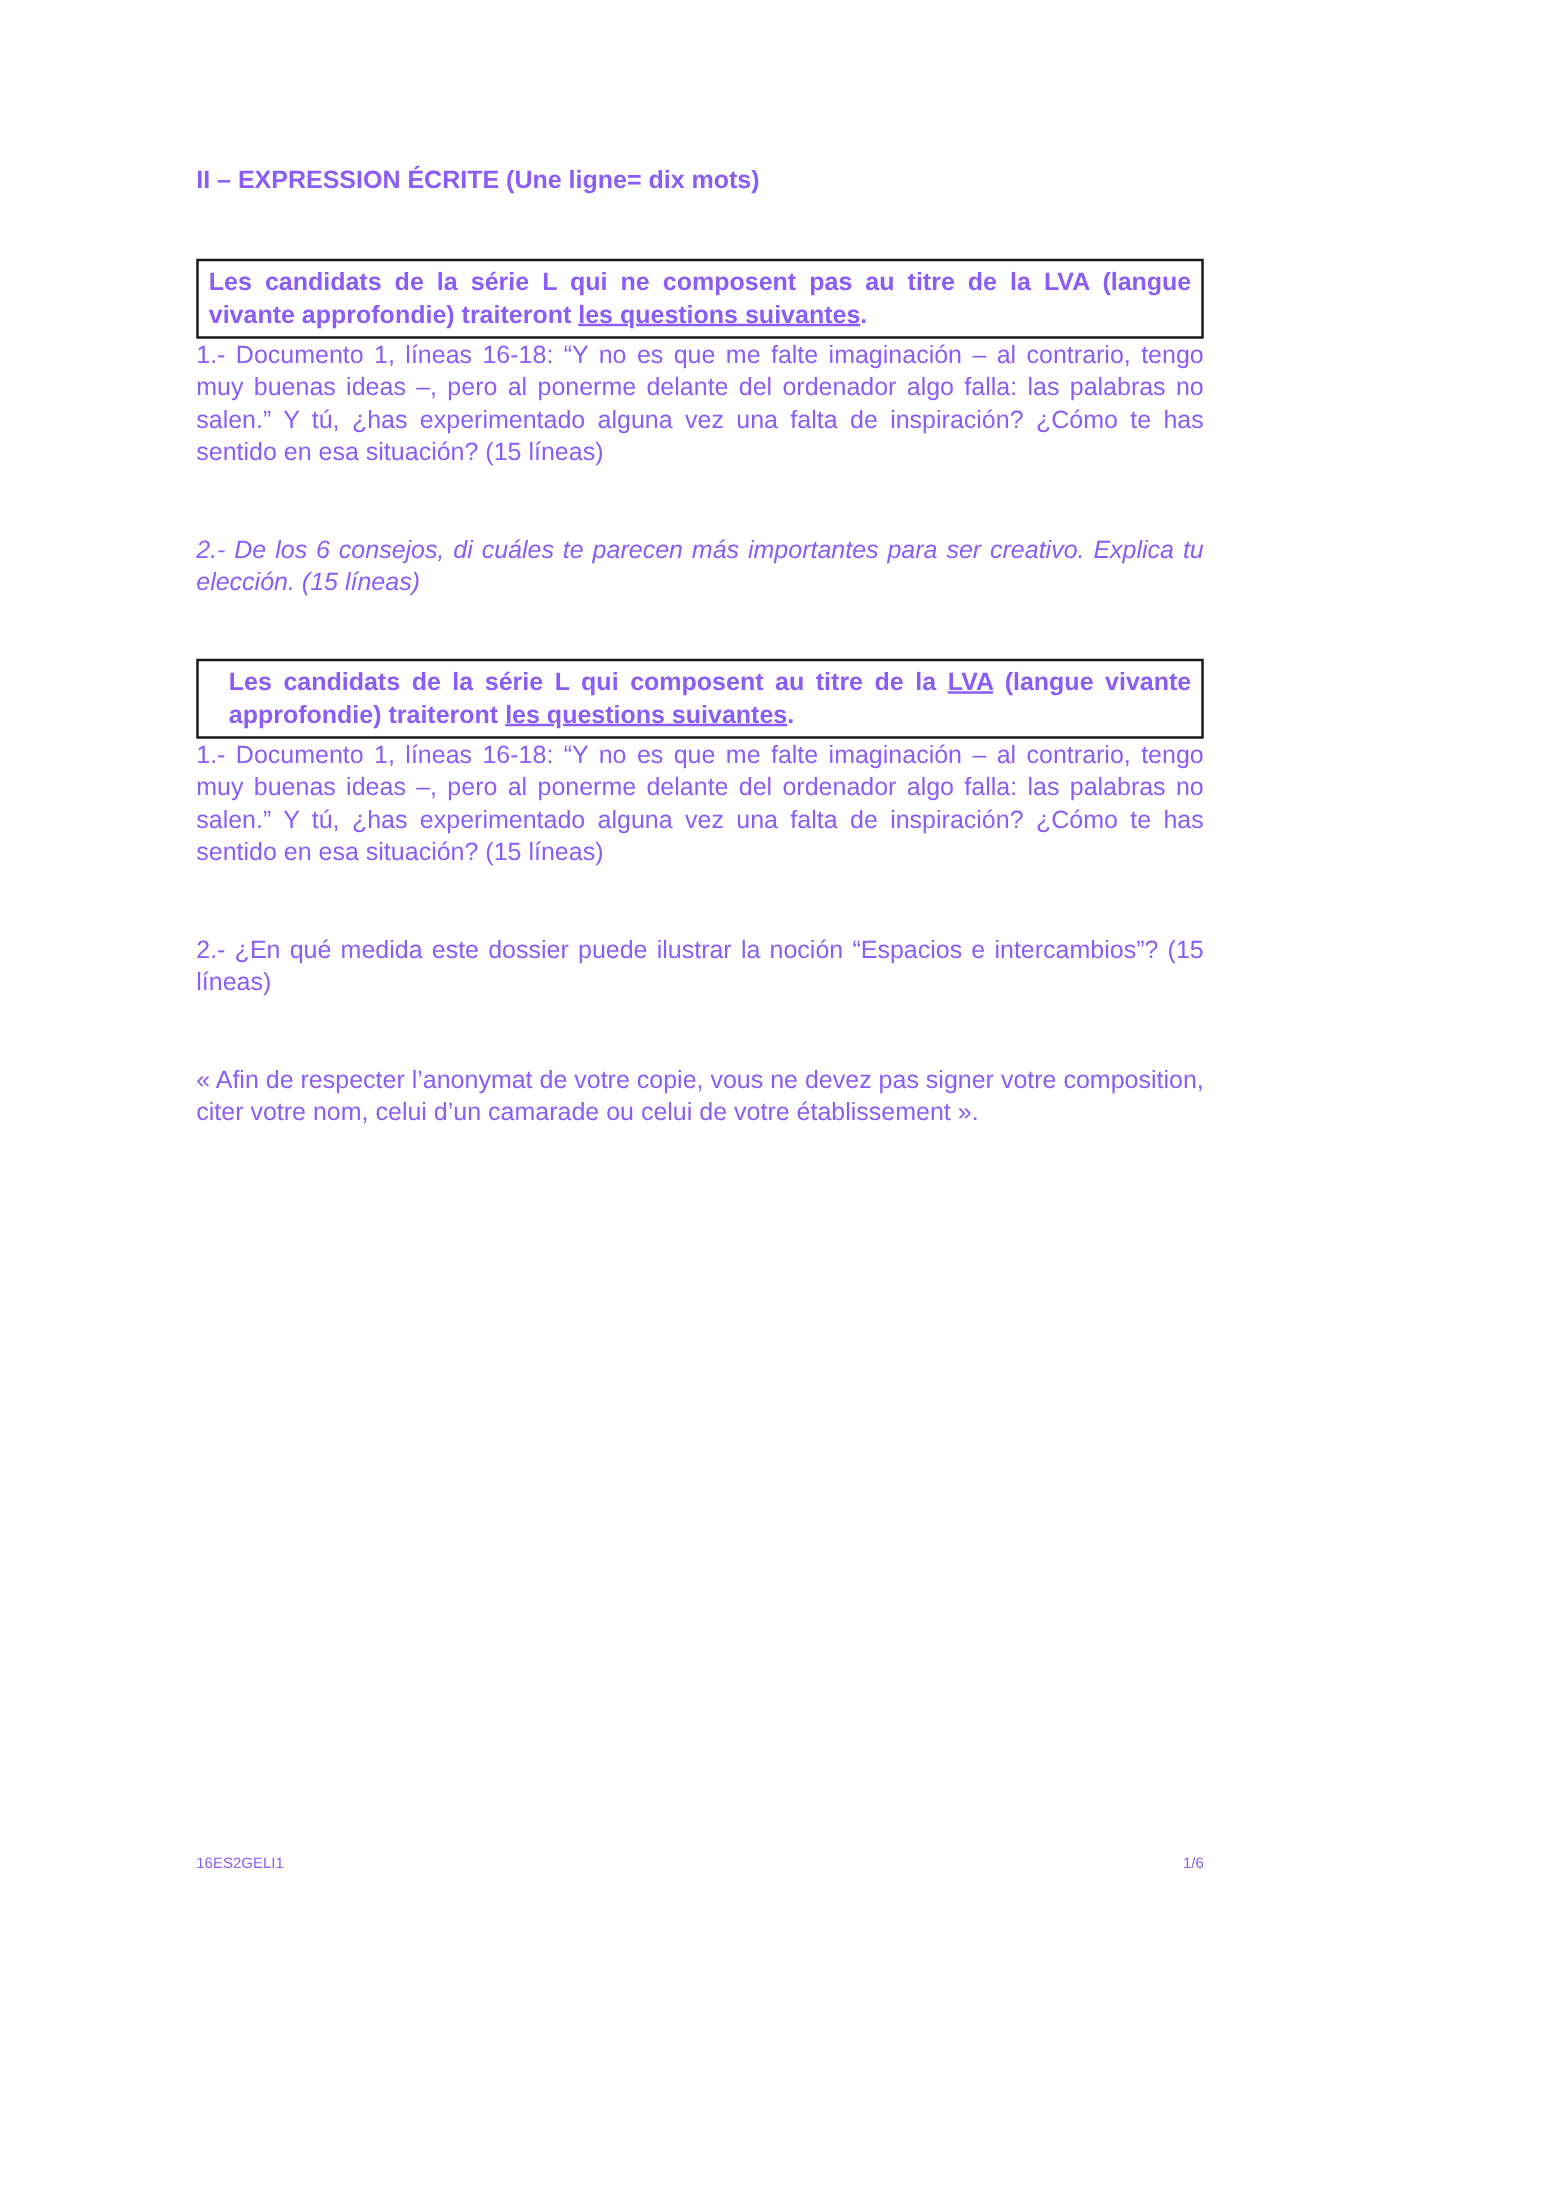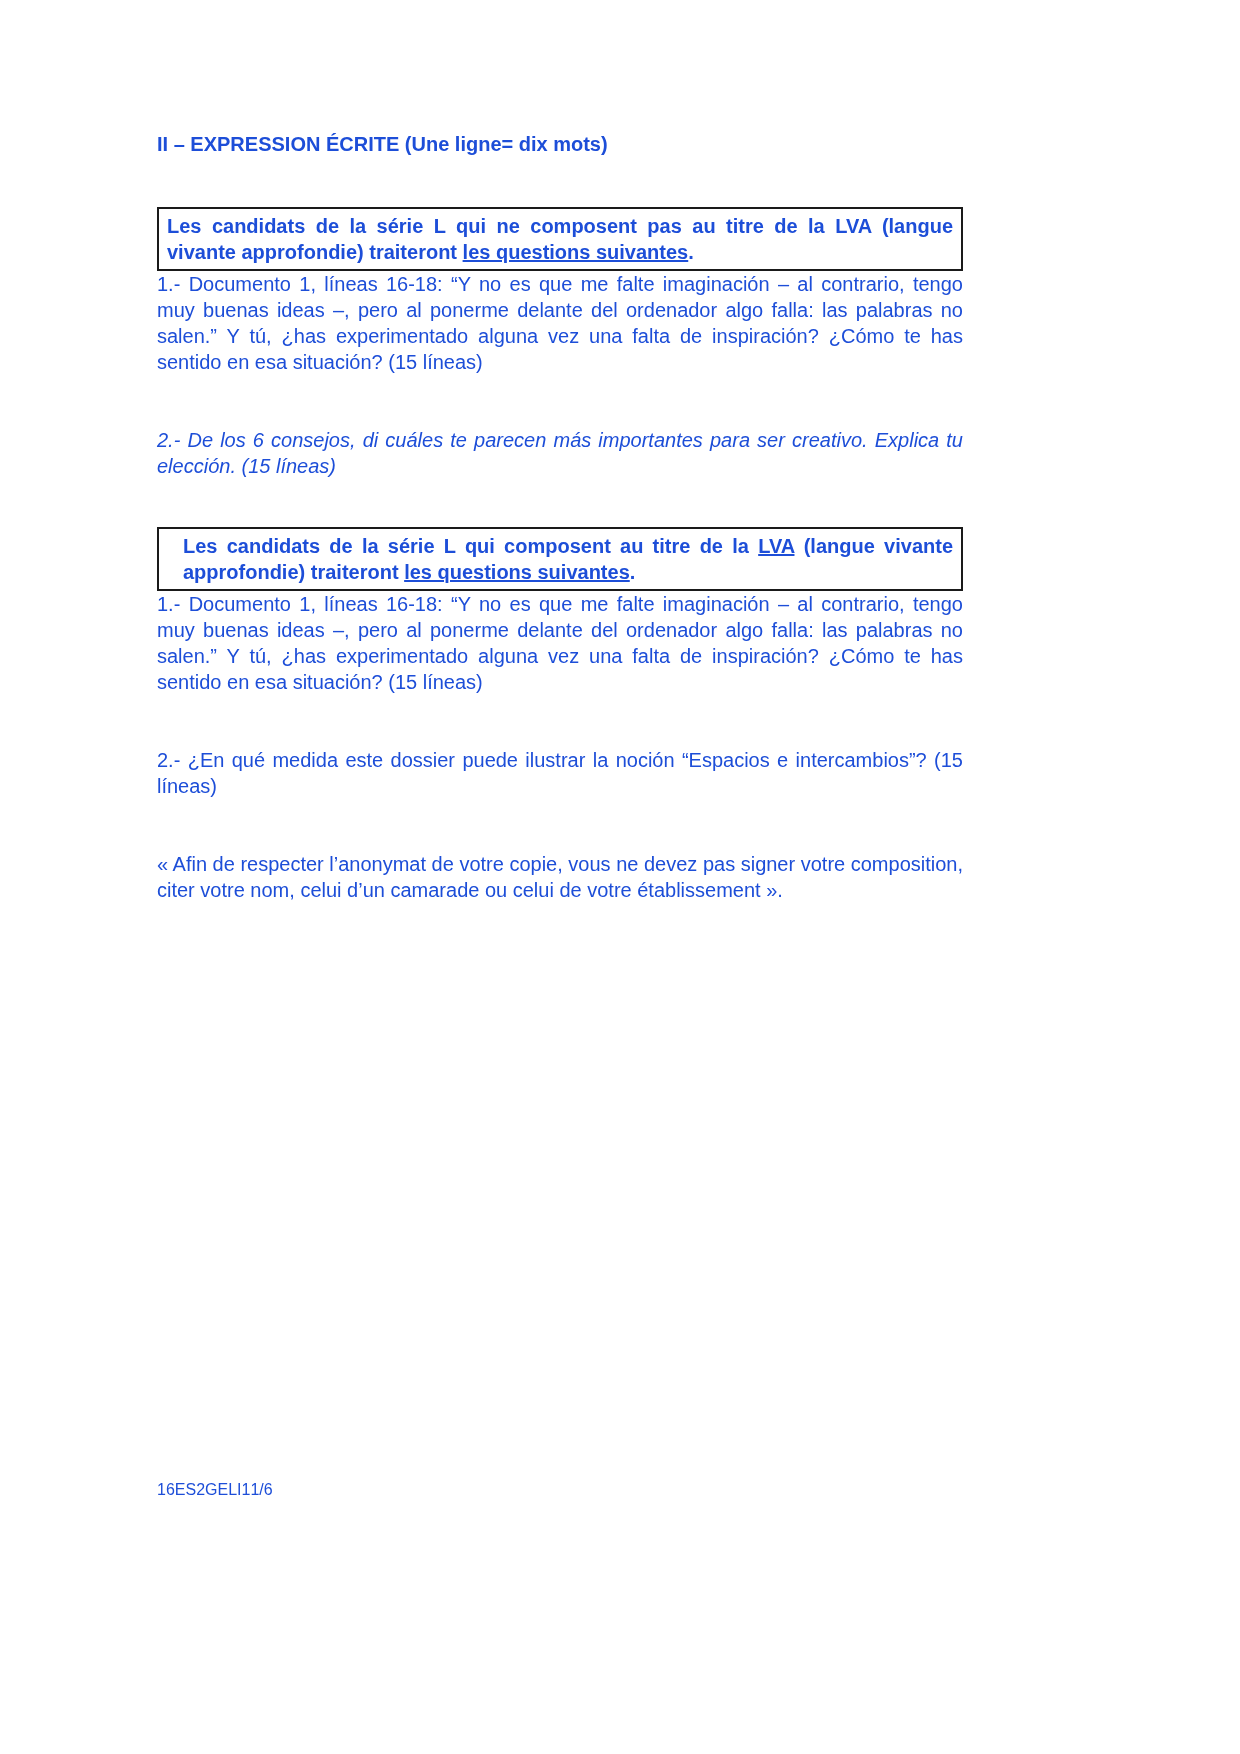--- a/index.html
+++ b/index.html
@@ -9,21 +9,21 @@
   }
   .page {
     position: relative;
     width: 1240px;
     height: 1754px;
     margin: 0 auto;
     background: #ffffff;
     font-family: "Liberation Sans", sans-serif;
     font-size: 20px;
     line-height: 26px;
-    color: #1d4ed8;
+    color: #8b5cf6;
     overflow: hidden;
   }
   .content {
     position: absolute;
     left: 157px;
     top: 131px;
     width: 806px;
   }
   .title {
     font-size: 20px;
@@ -59,21 +59,22 @@
   }
   .n  { font-weight: bold; }
   .b  { font-weight: bold; }
   .bu { font-weight: bold; text-decoration: underline; }
   .footer {
     position: absolute;
     left: 157px;
     top: 1477px;
     width: 806px;
     display: flex;
-    font-size: 16px;
+    justify-content: space-between;
+    font-size: 12px;
   }
 </style>
 </head>
 <body>
 
 <div class="page">
   <div class="content">
 
     <h1 class="title">II – EXPRESSION ÉCRITE (Une ligne= dix mots)</h1>
 

